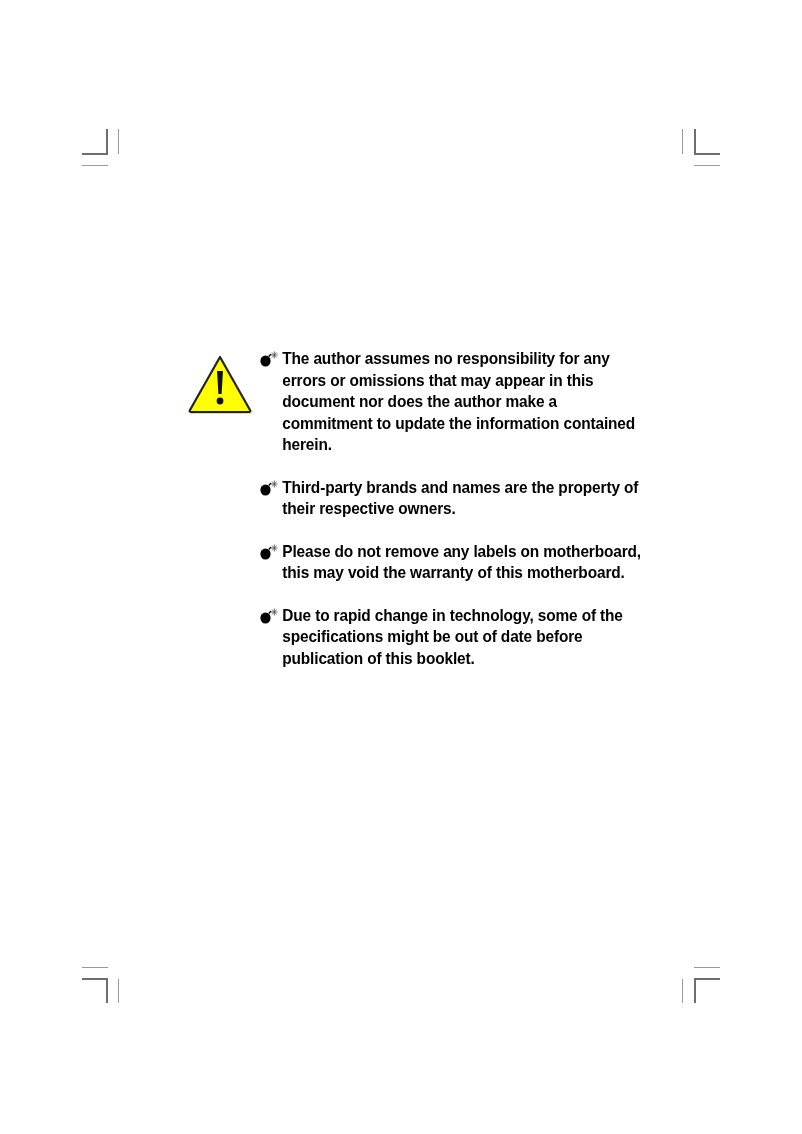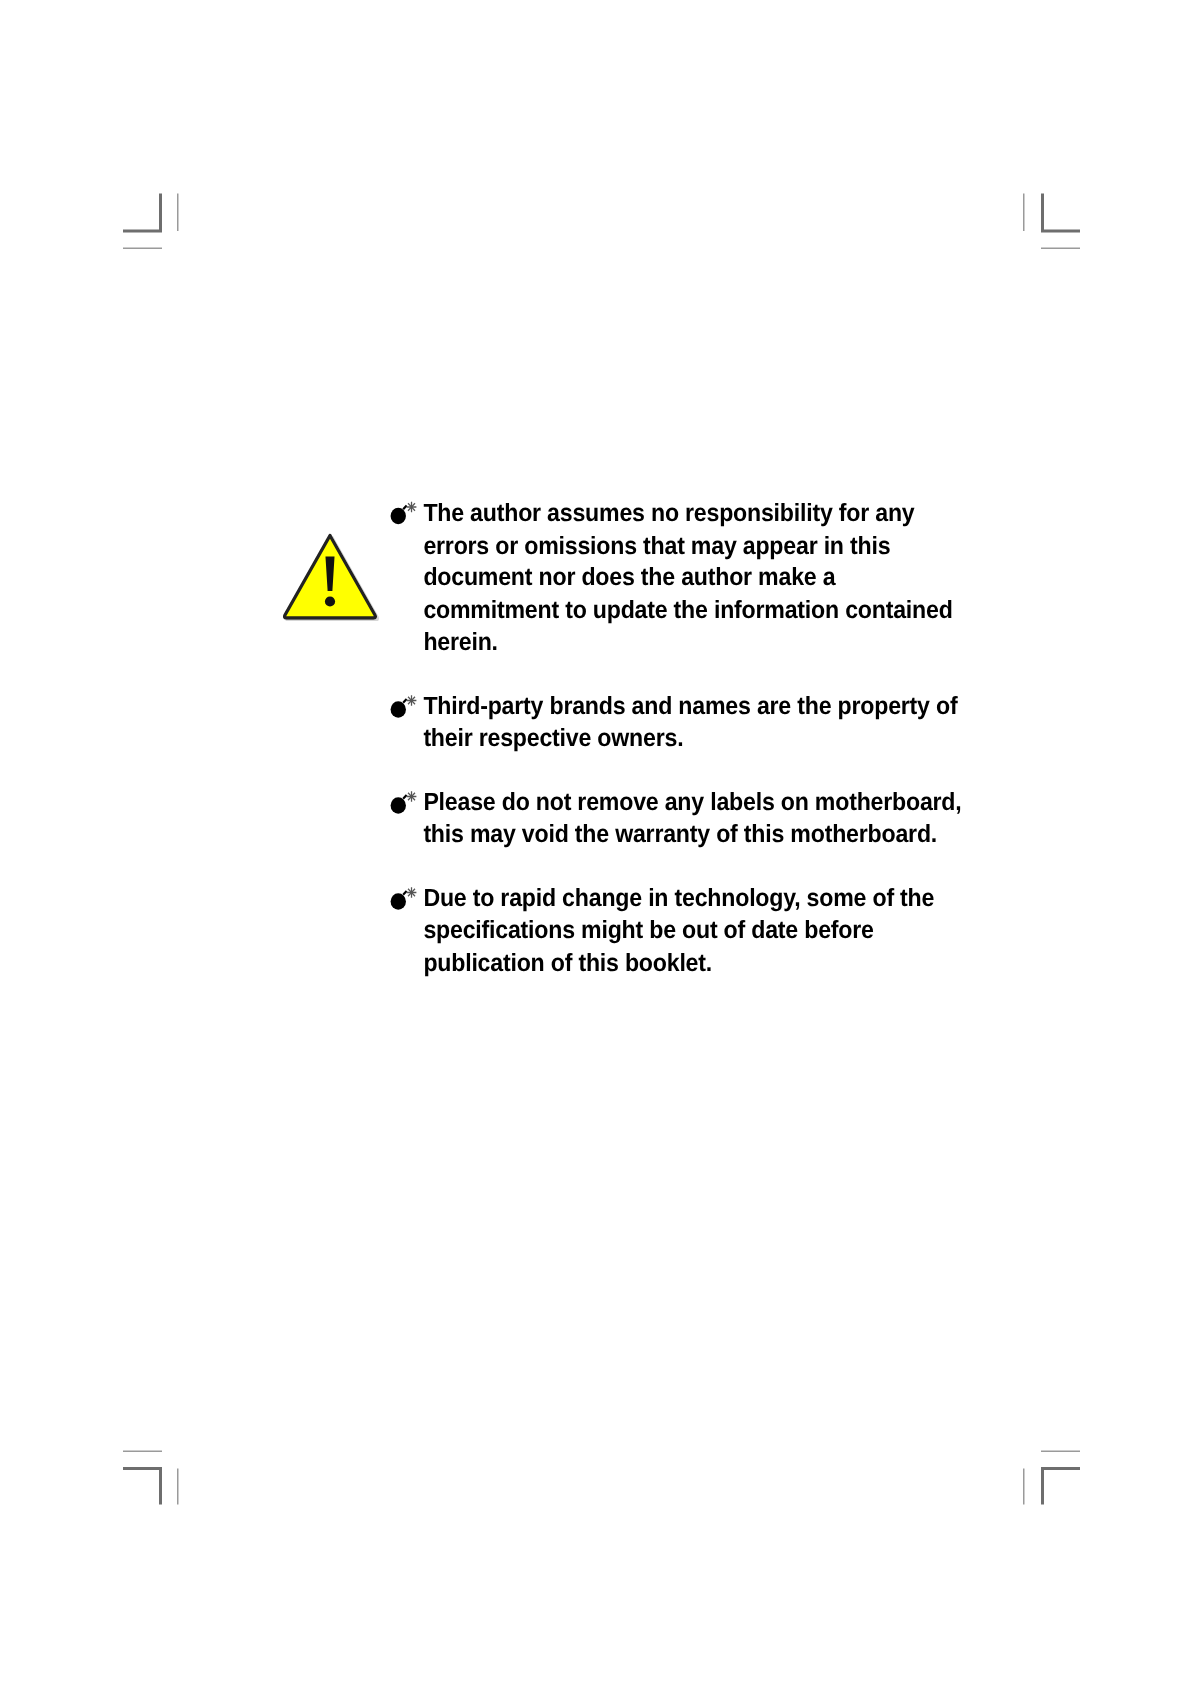--- a/index.html
+++ b/index.html
@@ -1,20 +1,20 @@
 <!DOCTYPE html>
 <html><head>
   <meta charset="utf-8">
   <style>
     html, body { margin: 0; padding: 0; background: #ffffff; }
     body { width: 802px; height: 1134px; position: relative; overflow: hidden; font-family: "Liberation Sans", sans-serif; }
     .mark { position: absolute; background: #9a9a9a; }
     .mark.dark { background: #6e6e6e; }
     .warn-icon { position: absolute; left: 187px; top: 354px; width: 66px; height: 60px; }
-    .list { position: absolute; left: 259px; top: 331px; width: 380px; margin: 0; padding: 0; list-style: none; }
+    .list { position: absolute; left: 259px; top: 348px; width: 380px; margin: 0; padding: 0; list-style: none; }
     .item { position: relative; padding-left: 25px; font-weight: bold; font-size: 16.6px; line-height: 21.5px; color: #000; letter-spacing: -0.15px; transform: scaleX(0.93); transform-origin: left top; width: 395px; margin-bottom: 21px; }
     .bullet { position: absolute; left: 0; top: 3px; width: 24px; height: 16px; }
     .item-text { display: block; }
   </style>
 </head>
 <body>
 
 <div>
   <div class="mark dark" style="left:106px;top:129px;width:2px;height:25px;"></div>
   <div class="mark dark" style="left:82px;top:153px;width:26px;height:2px;"></div>

